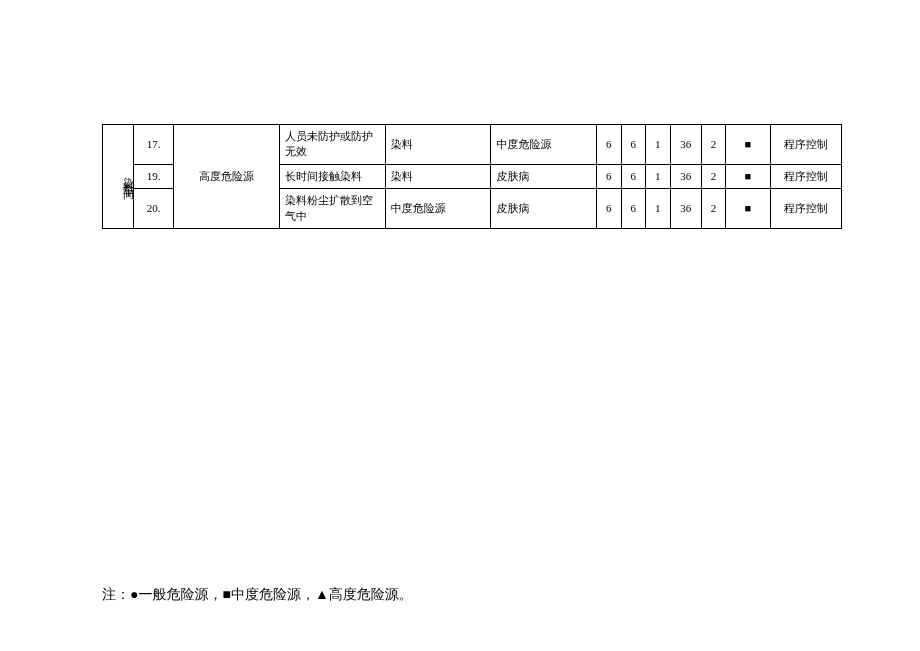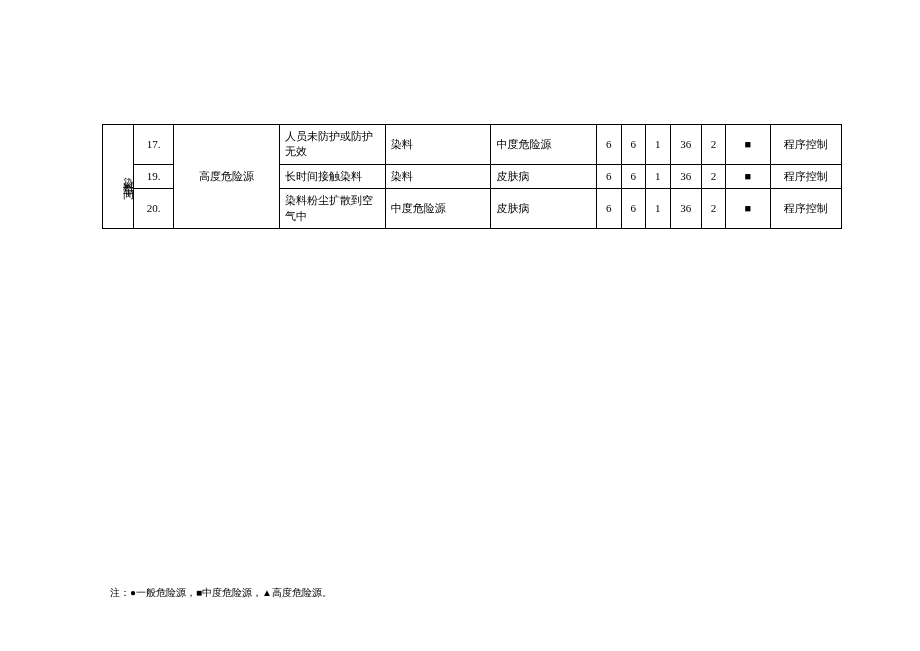--- a/index.html
+++ b/index.html
@@ -35,22 +35,21 @@
     .vert {
       writing-mode: vertical-rl;
       text-orientation: upright;
       letter-spacing: 4px;
       text-align: center;
     }
     .footnote {
       position: absolute;
       left: 78px;
       top: 562px;
-      font-size: 10px;
-      margin-left: 8px;
+      font-size: 14px;
     }
     .sym { font-family: Arial, sans-serif; }
   </style>
 </head>
 <body>
 
 <div class="table-wrap">
   <table>
     <colgroup>
       <col style="width:28px">

